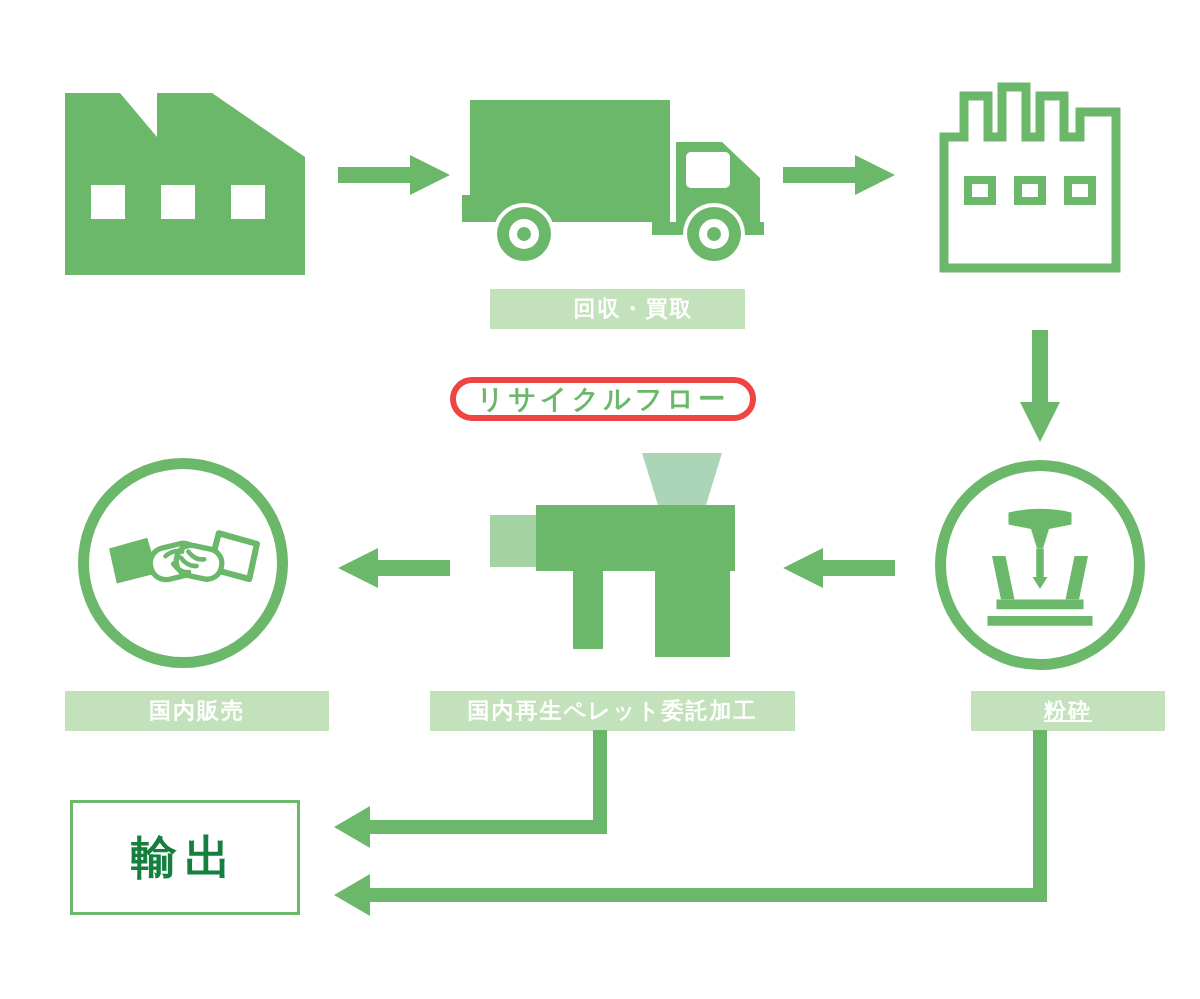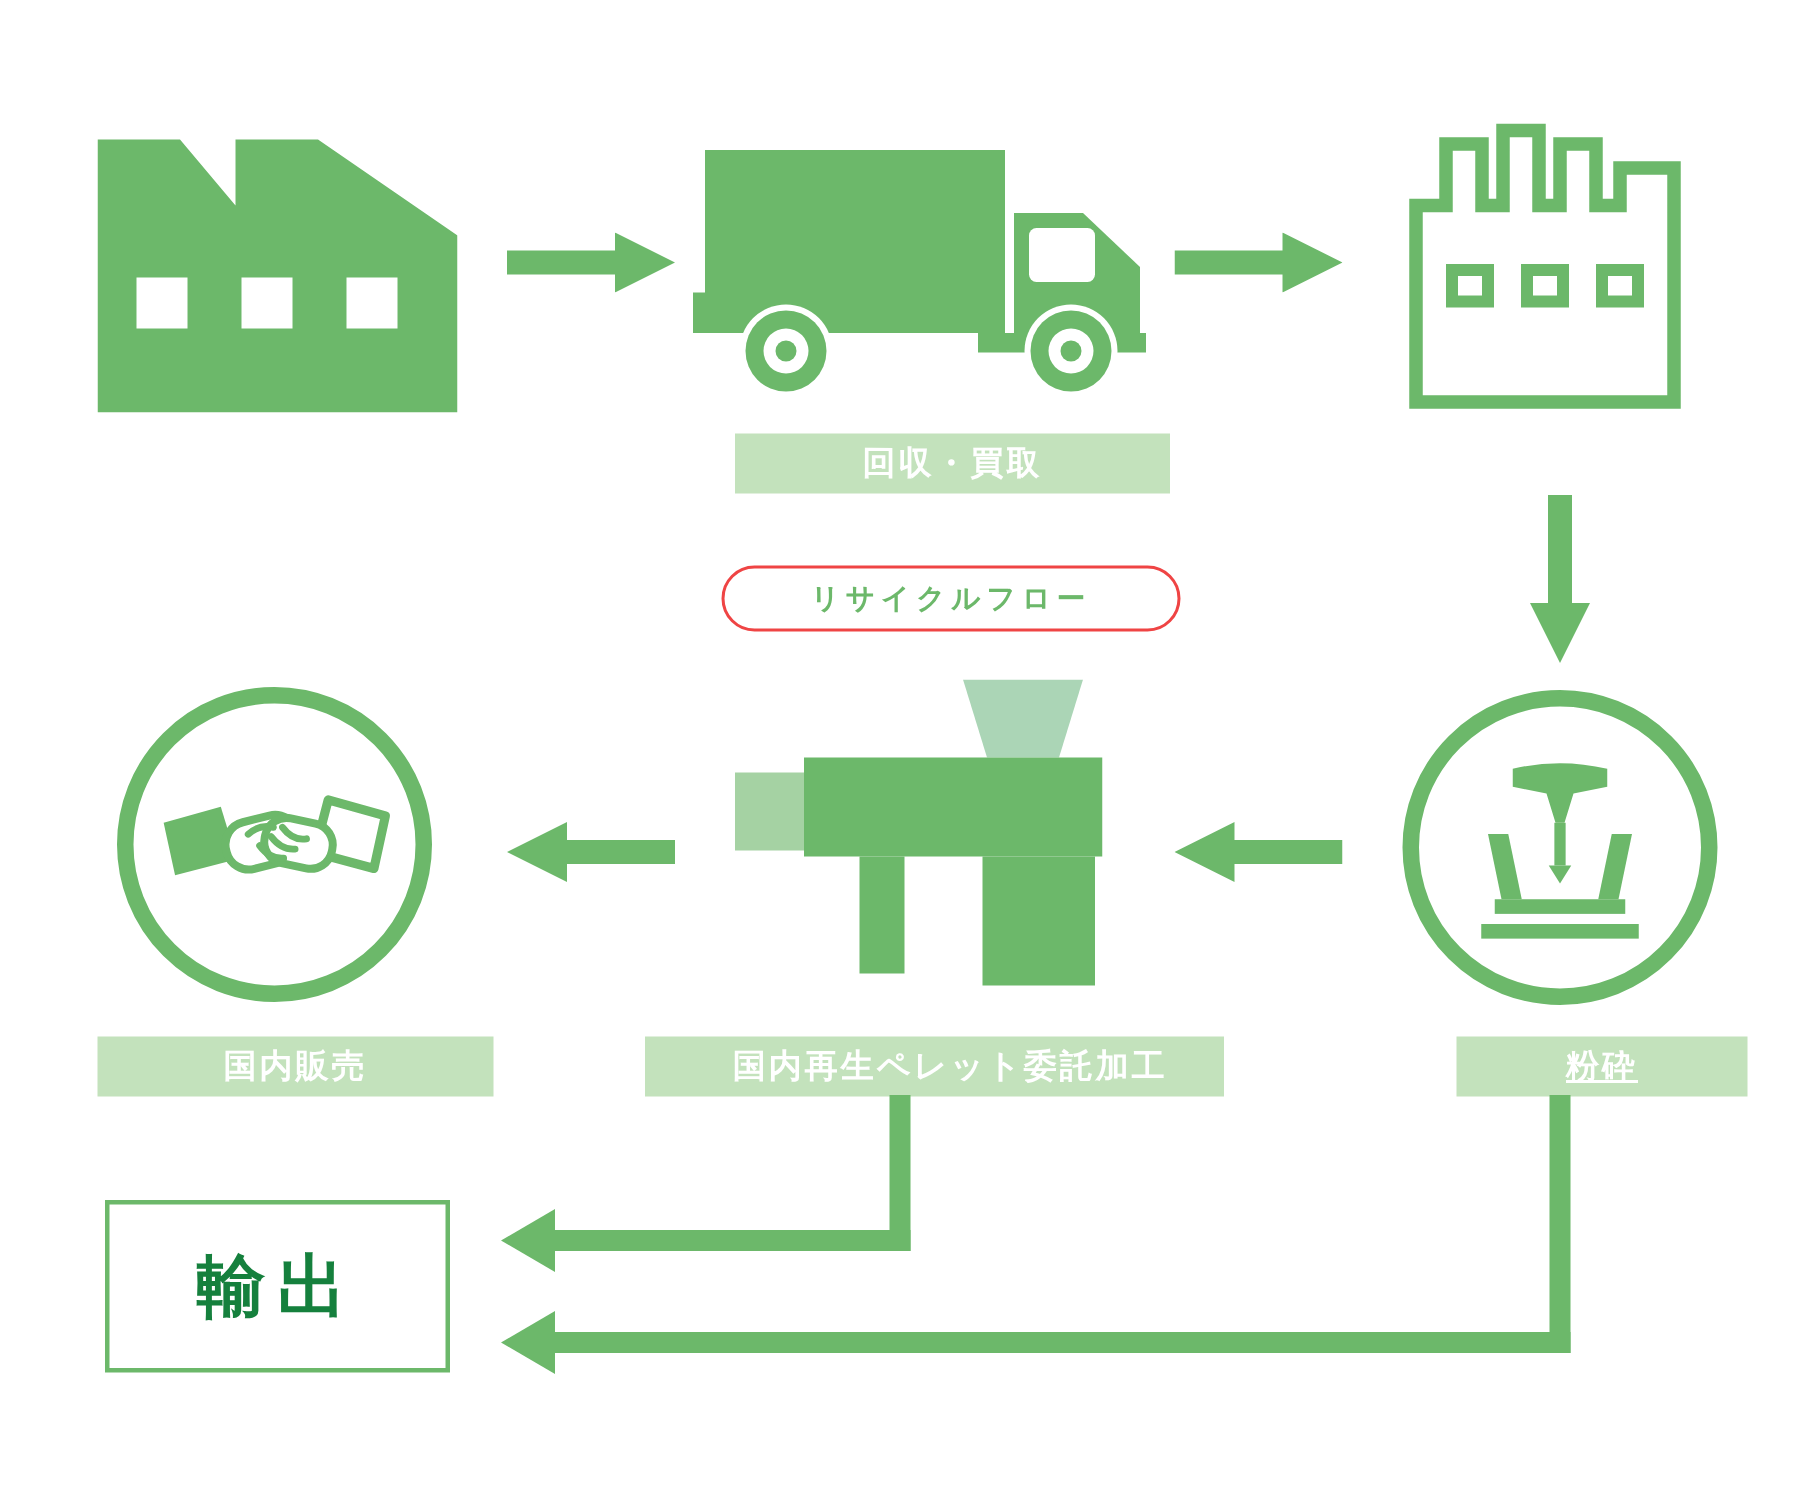--- a/index.html
+++ b/index.html
@@ -22,28 +22,28 @@
     font-size:22px;
     font-weight:600;
     letter-spacing:2px;
     display:flex;
     align-items:center;
     justify-content:center;
     height:40px;
   }
   .title-pill{
     position:absolute;
-    left:481px; top:377px;
+    left:450px; top:377px;
     width:306px; height:44px;
     box-sizing:border-box;
-    border:2px solid #ef4444;
+    border:6px solid #ef4444;
     border-radius:24px;
     background:#ffffff;
     color:#6cb86a;
-    font-size:19px;
+    font-size:27px;
     font-weight:700;
     letter-spacing:4px;
     display:flex;
     align-items:center;
     justify-content:center;
   }
   .circle-badge{
     position:absolute;
     width:210px;height:210px;
     box-sizing:border-box;
@@ -103,21 +103,21 @@
       <circle cx="62" cy="134" r="27" fill="#6cb86a"></circle>
       <circle cx="62" cy="134" r="15" fill="#ffffff"></circle>
       <circle cx="62" cy="134" r="7" fill="#6cb86a"></circle>
 
       <circle cx="252" cy="134" r="31" fill="#ffffff"></circle>
       <circle cx="252" cy="134" r="27" fill="#6cb86a"></circle>
       <circle cx="252" cy="134" r="15" fill="#ffffff"></circle>
       <circle cx="252" cy="134" r="7" fill="#6cb86a"></circle>
     </svg>
   </div>
-  <div class="node-label" style="left:490px;top:289px;width:290px;">回収・買取</div>
+  <div class="node-label" style="left:490px;top:289px;width:223px;padding-left:32px;">回収・買取</div>
 
   <div class="abs" style="left:783px;top:155px;">
     <svg width="112" height="40" viewBox="0 0 112 40">
       <polygon points="0,12 72,12 72,0 112,20 72,40 72,28 0,28" fill="#6cb86a"></polygon>
     </svg>
   </div>
 
   <div class="abs" style="left:930px;top:82px;">
     <svg width="205" height="192" viewBox="0 0 205 192">
       <path d="M14 186 V55 H34 V14 H58 V55 H72 V5 H96 V55 H110 V14 H134 V55 H150 V30 H186 V186 Z" fill="#ffffff" stroke="#6cb86a" stroke-width="9" stroke-linejoin="miter"></path>
@@ -160,21 +160,21 @@
 
   <div class="abs" style="left:490px;top:453px;">
     <svg width="245" height="205" viewBox="0 0 245 205">
       <polygon points="152,0 232,0 216,52 168,52" fill="#abd5b6"></polygon>
       <rect x="0" y="62" width="46" height="52" fill="#a5d2a3"></rect>
       <rect x="46" y="52" width="199" height="66" fill="#6cb86a"></rect>
       <rect x="165" y="118" width="75" height="86" fill="#6cb86a"></rect>
       <rect x="83" y="118" width="30" height="78" fill="#6cb86a"></rect>
     </svg>
   </div>
-  <div class="node-label" style="left:430px;top:691px;width:365px;padding-left:21px;">国内再生ペレット委託加工</div>
+  <div class="node-label" style="left:430px;top:691px;width:365px;">国内再生ペレット委託加工</div>
 
   <div class="abs" style="left:338px;top:548px;">
     <svg width="112" height="40" viewBox="0 0 112 40">
       <polygon points="112,12 40,12 40,0 0,20 40,40 40,28 112,28" fill="#6cb86a"></polygon>
     </svg>
   </div>
 
   <div class="circle-badge" style="left:78px;top:458px;">
     <span>
       <svg width="160" height="160" viewBox="0 0 210 210">

